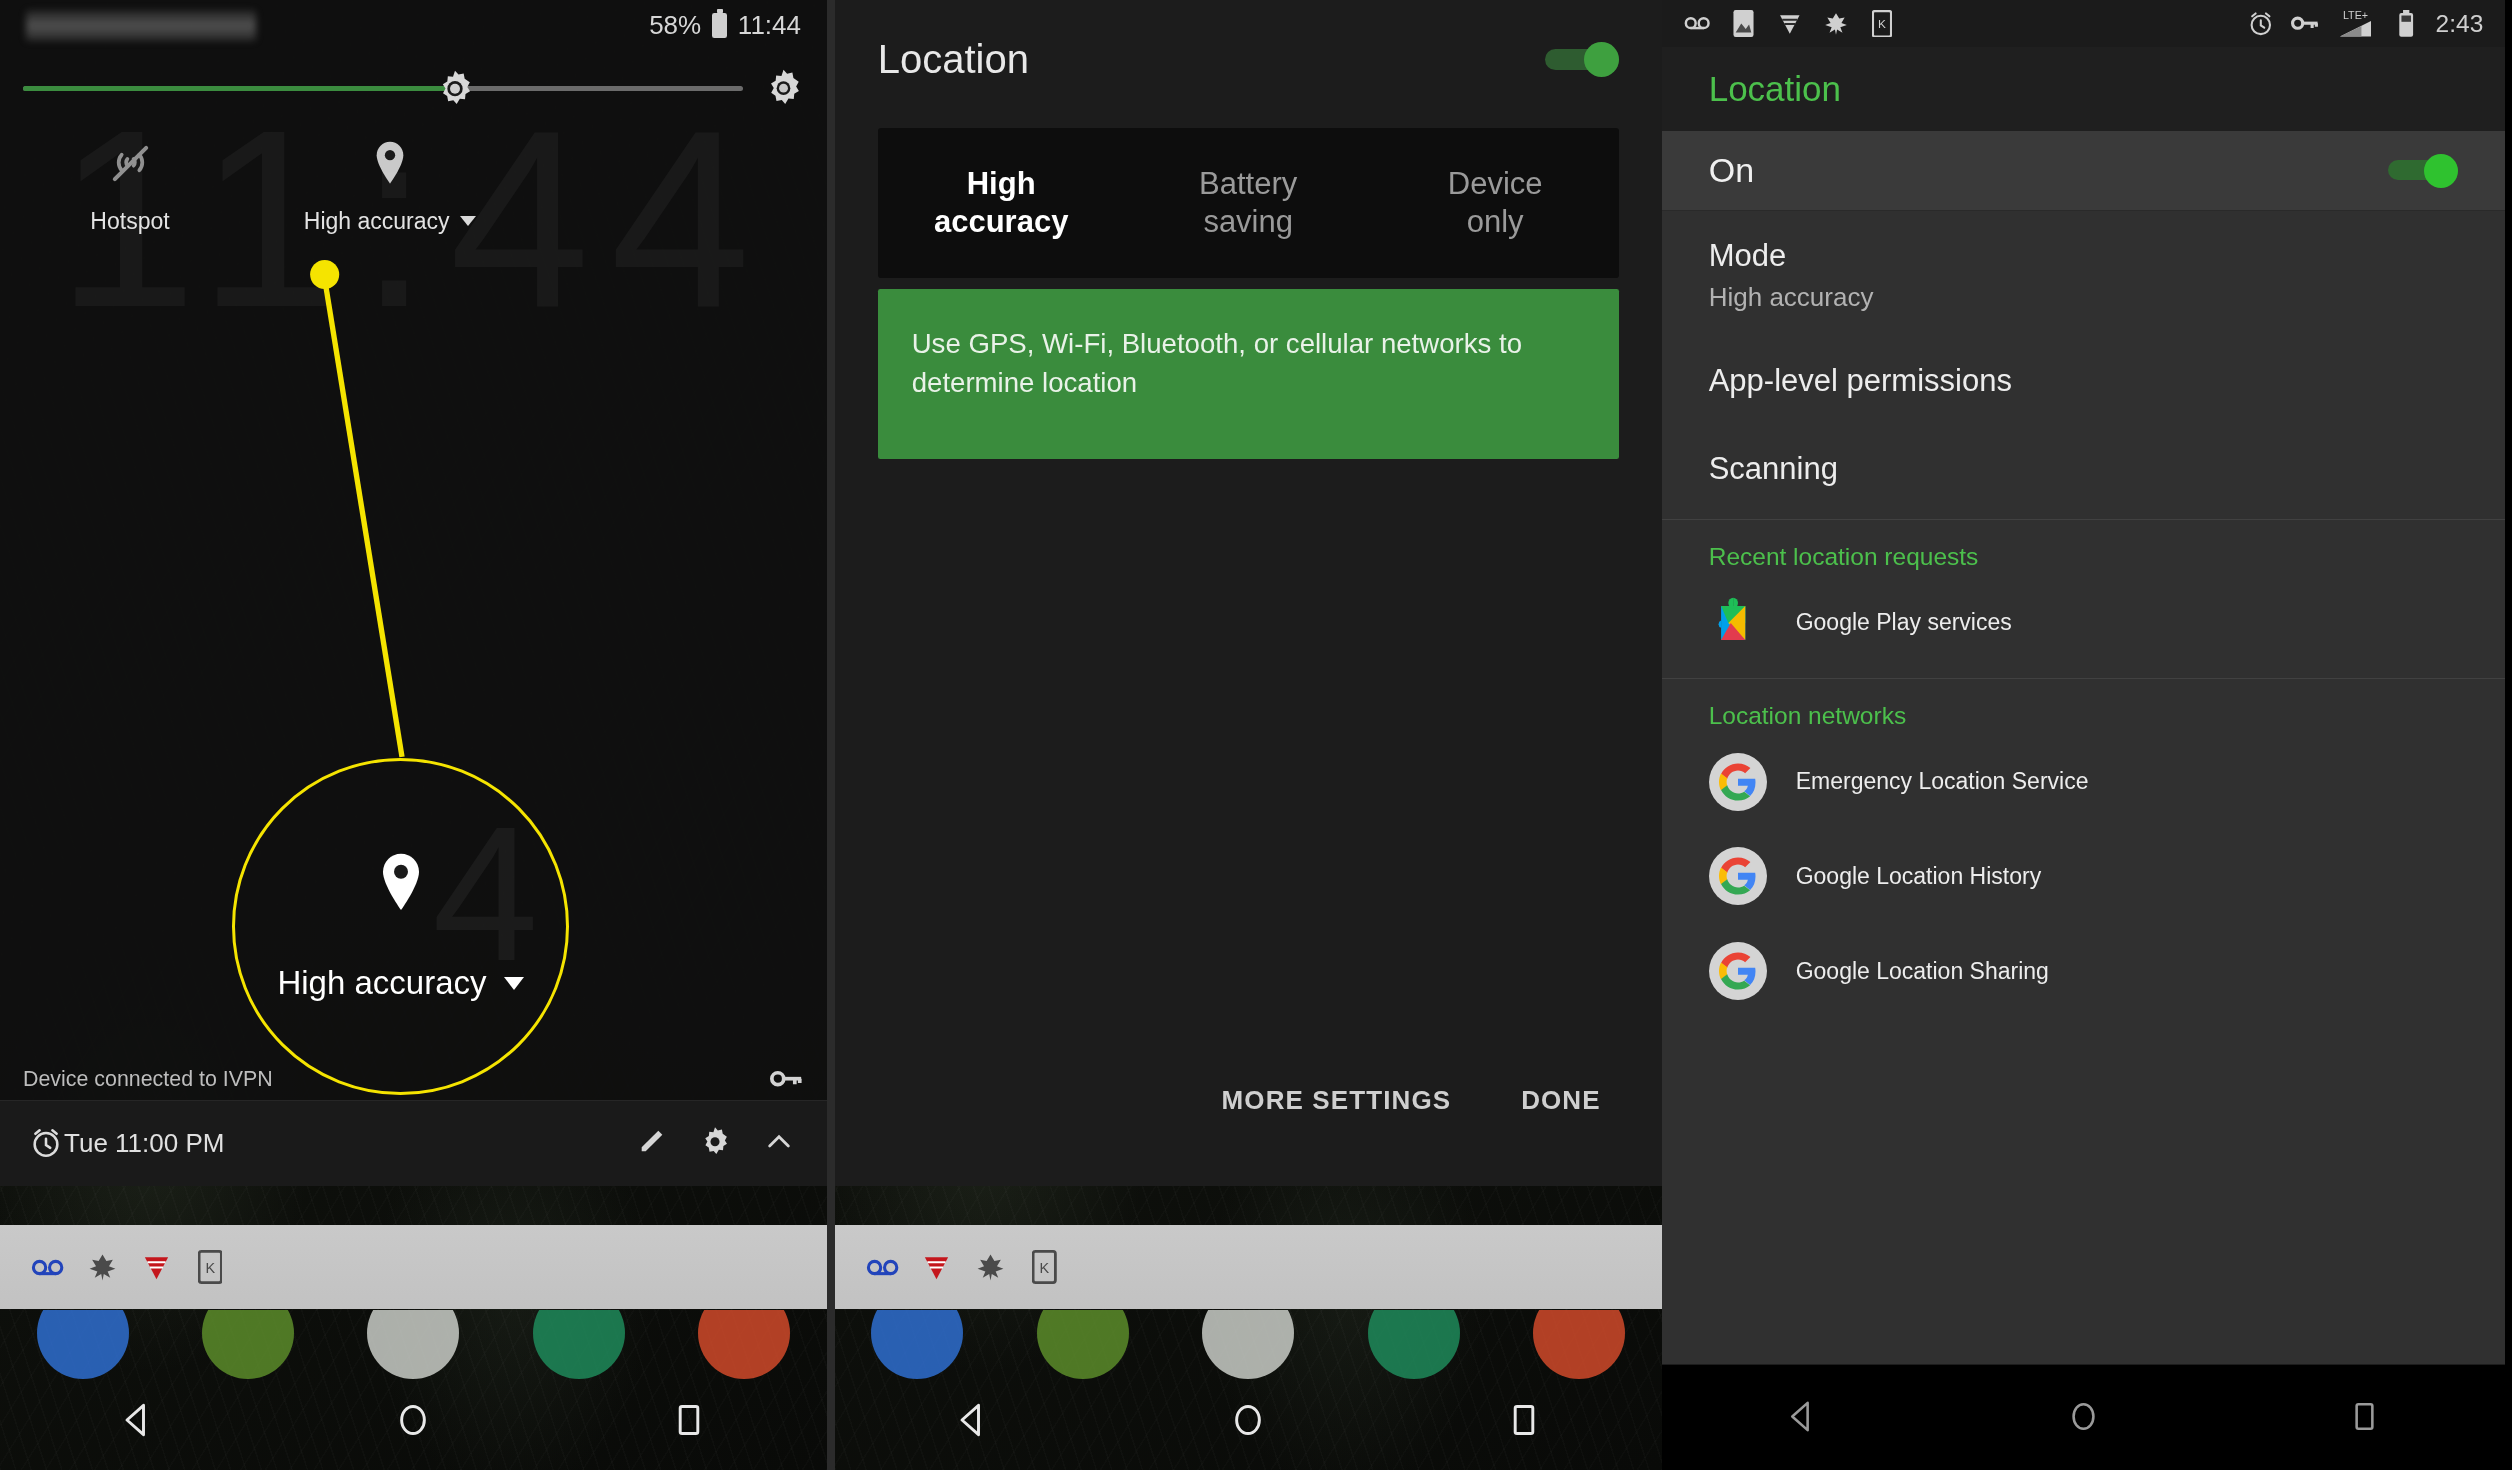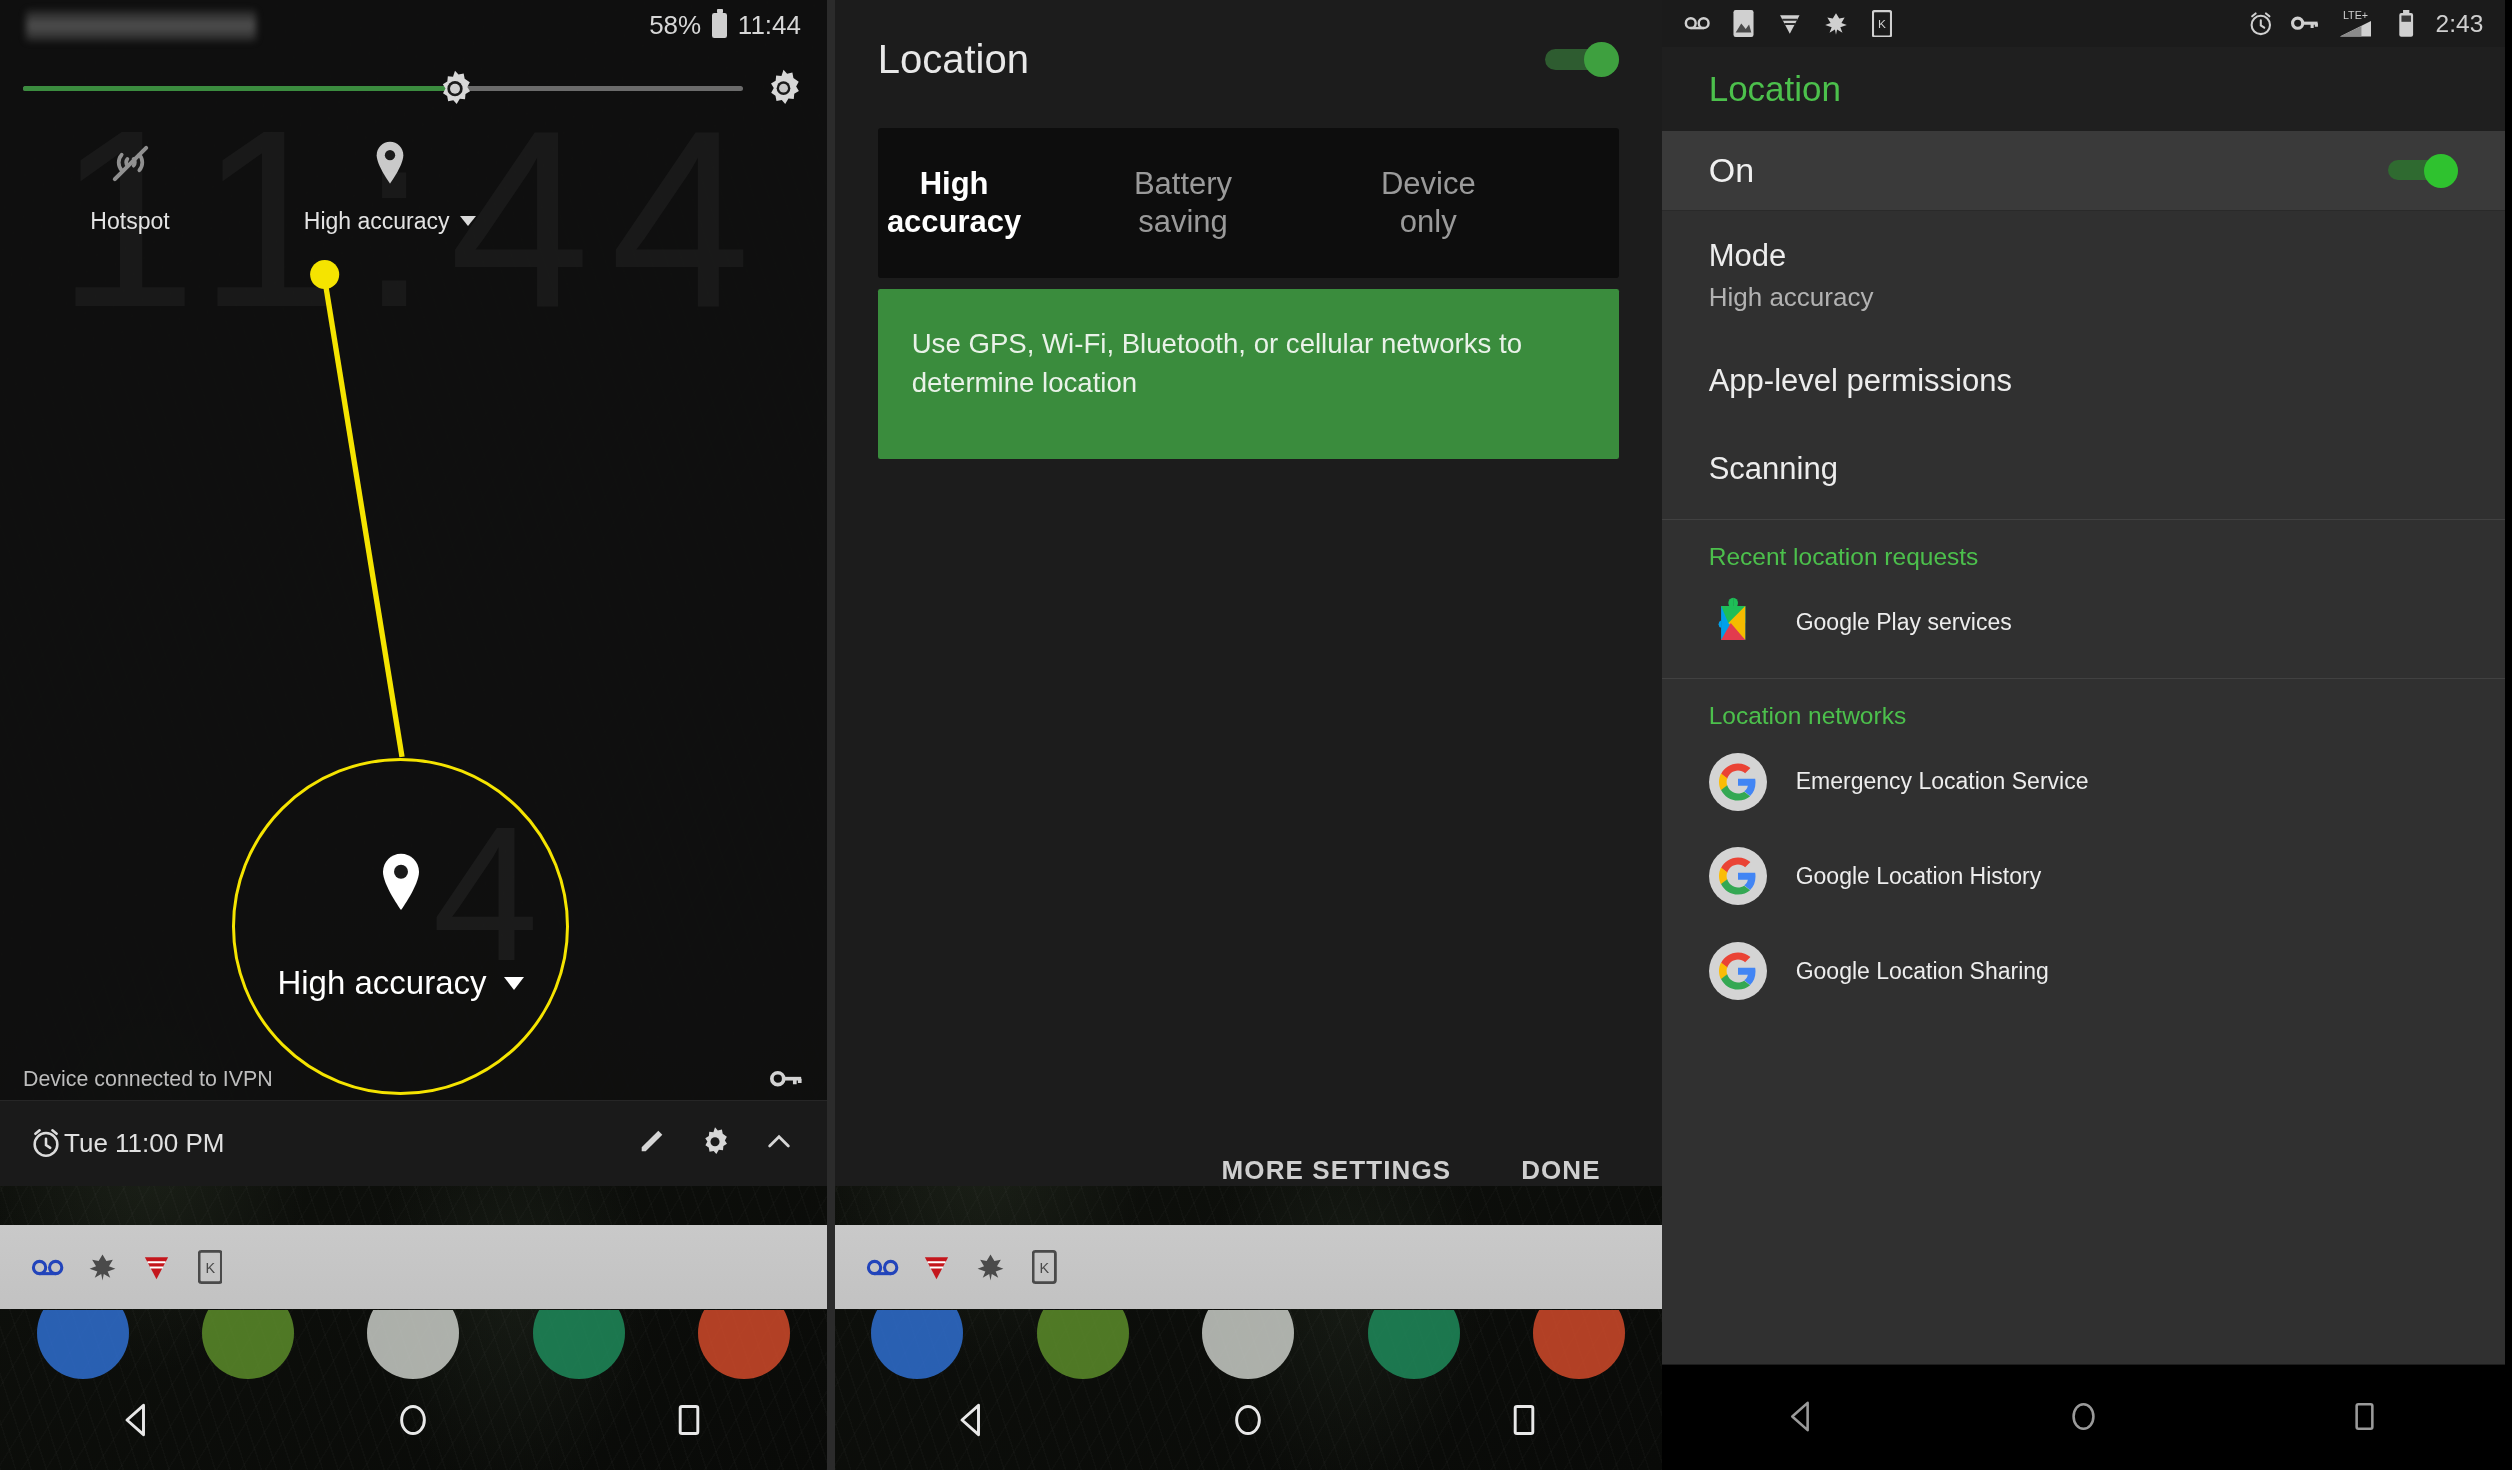--- a/index.html
+++ b/index.html
@@ -100,29 +100,29 @@
   
   .p2-top{ position:absolute; left:0; right:0; top:0; height:1186px; background:#1c1c1c;}
   .dlg-head{ display:flex; align-items:center; padding: 37px 43px 0 43px;}
   .dlg-title{ color:#e8e8e8; font-size:40px; font-weight:400;}
   .dlg-head .sp{flex:1;}
   .switch{ width:74px;height:35px;border-radius:18.4px; position:relative; }
   .switch .trk{position:absolute;left:0;top:6.9px;width:74px;height:21.4px;border-radius:10.7px;background:#2e5c30;}
   .switch .knb{position:absolute;right:0;top:0;width:35px;height:35px;border-radius:50%;background:#3ea03f;}
 
   .seg-card{ margin: 46px 43px 0 43px; background:#0d0d0d; border-radius:3.1px; height:150px; display:flex; }
-  .seg{ flex:1; display:flex; align-items:center; justify-content:flex-start; text-align:center; line-height:1.22;
+  .seg{ flex:1; display:flex; align-items:center; justify-content:center; text-align:center; line-height:1.22;
         font-size:31px; color:#9a9a9a; padding:0 9.2px;}
   .seg.active{ color:#fff; font-weight:bold; }
 
   .desc-card{ margin: 10.7px 43px 0 43px; background:#3a8c3d; border-radius:2.3px; min-height:170px;
               display:flex; align-items:flex-start; padding:35px 34px; }
   .desc-card p{ color:#e9f2e8; font-size:27.6px; line-height:1.42; }
 
-  .dlg-actions{ position:absolute; left:0; right:0; bottom:0; height:101px; display:flex; align-items:flex-end;
+  .dlg-actions{ position:absolute; left:0; right:0; bottom:0; height:101px; display:flex; align-items:flex-start;
                 justify-content:flex-end; gap:70px; padding-right:61px; }
   .dlg-actions .abtn{ color:#cfcfcf; font-size:26px; letter-spacing:1.1px; font-weight:bold; }
 
   
   .p3wrap{ position:absolute; inset:0; background:#303030; }
   .p3-status{ height:47px; background:#1b1b1b; display:flex; align-items:center; padding:0 21.4px; gap:17px; color:#cfcfcf;}
   .p3-status .sp{flex:1;}
   .p3-status .sright{ display:flex; align-items:center; gap:15.3px; font-size:24.5px;}
   .sicn{ width:29px;height:29px; display:flex;align-items:center;justify-content:center;}
 

